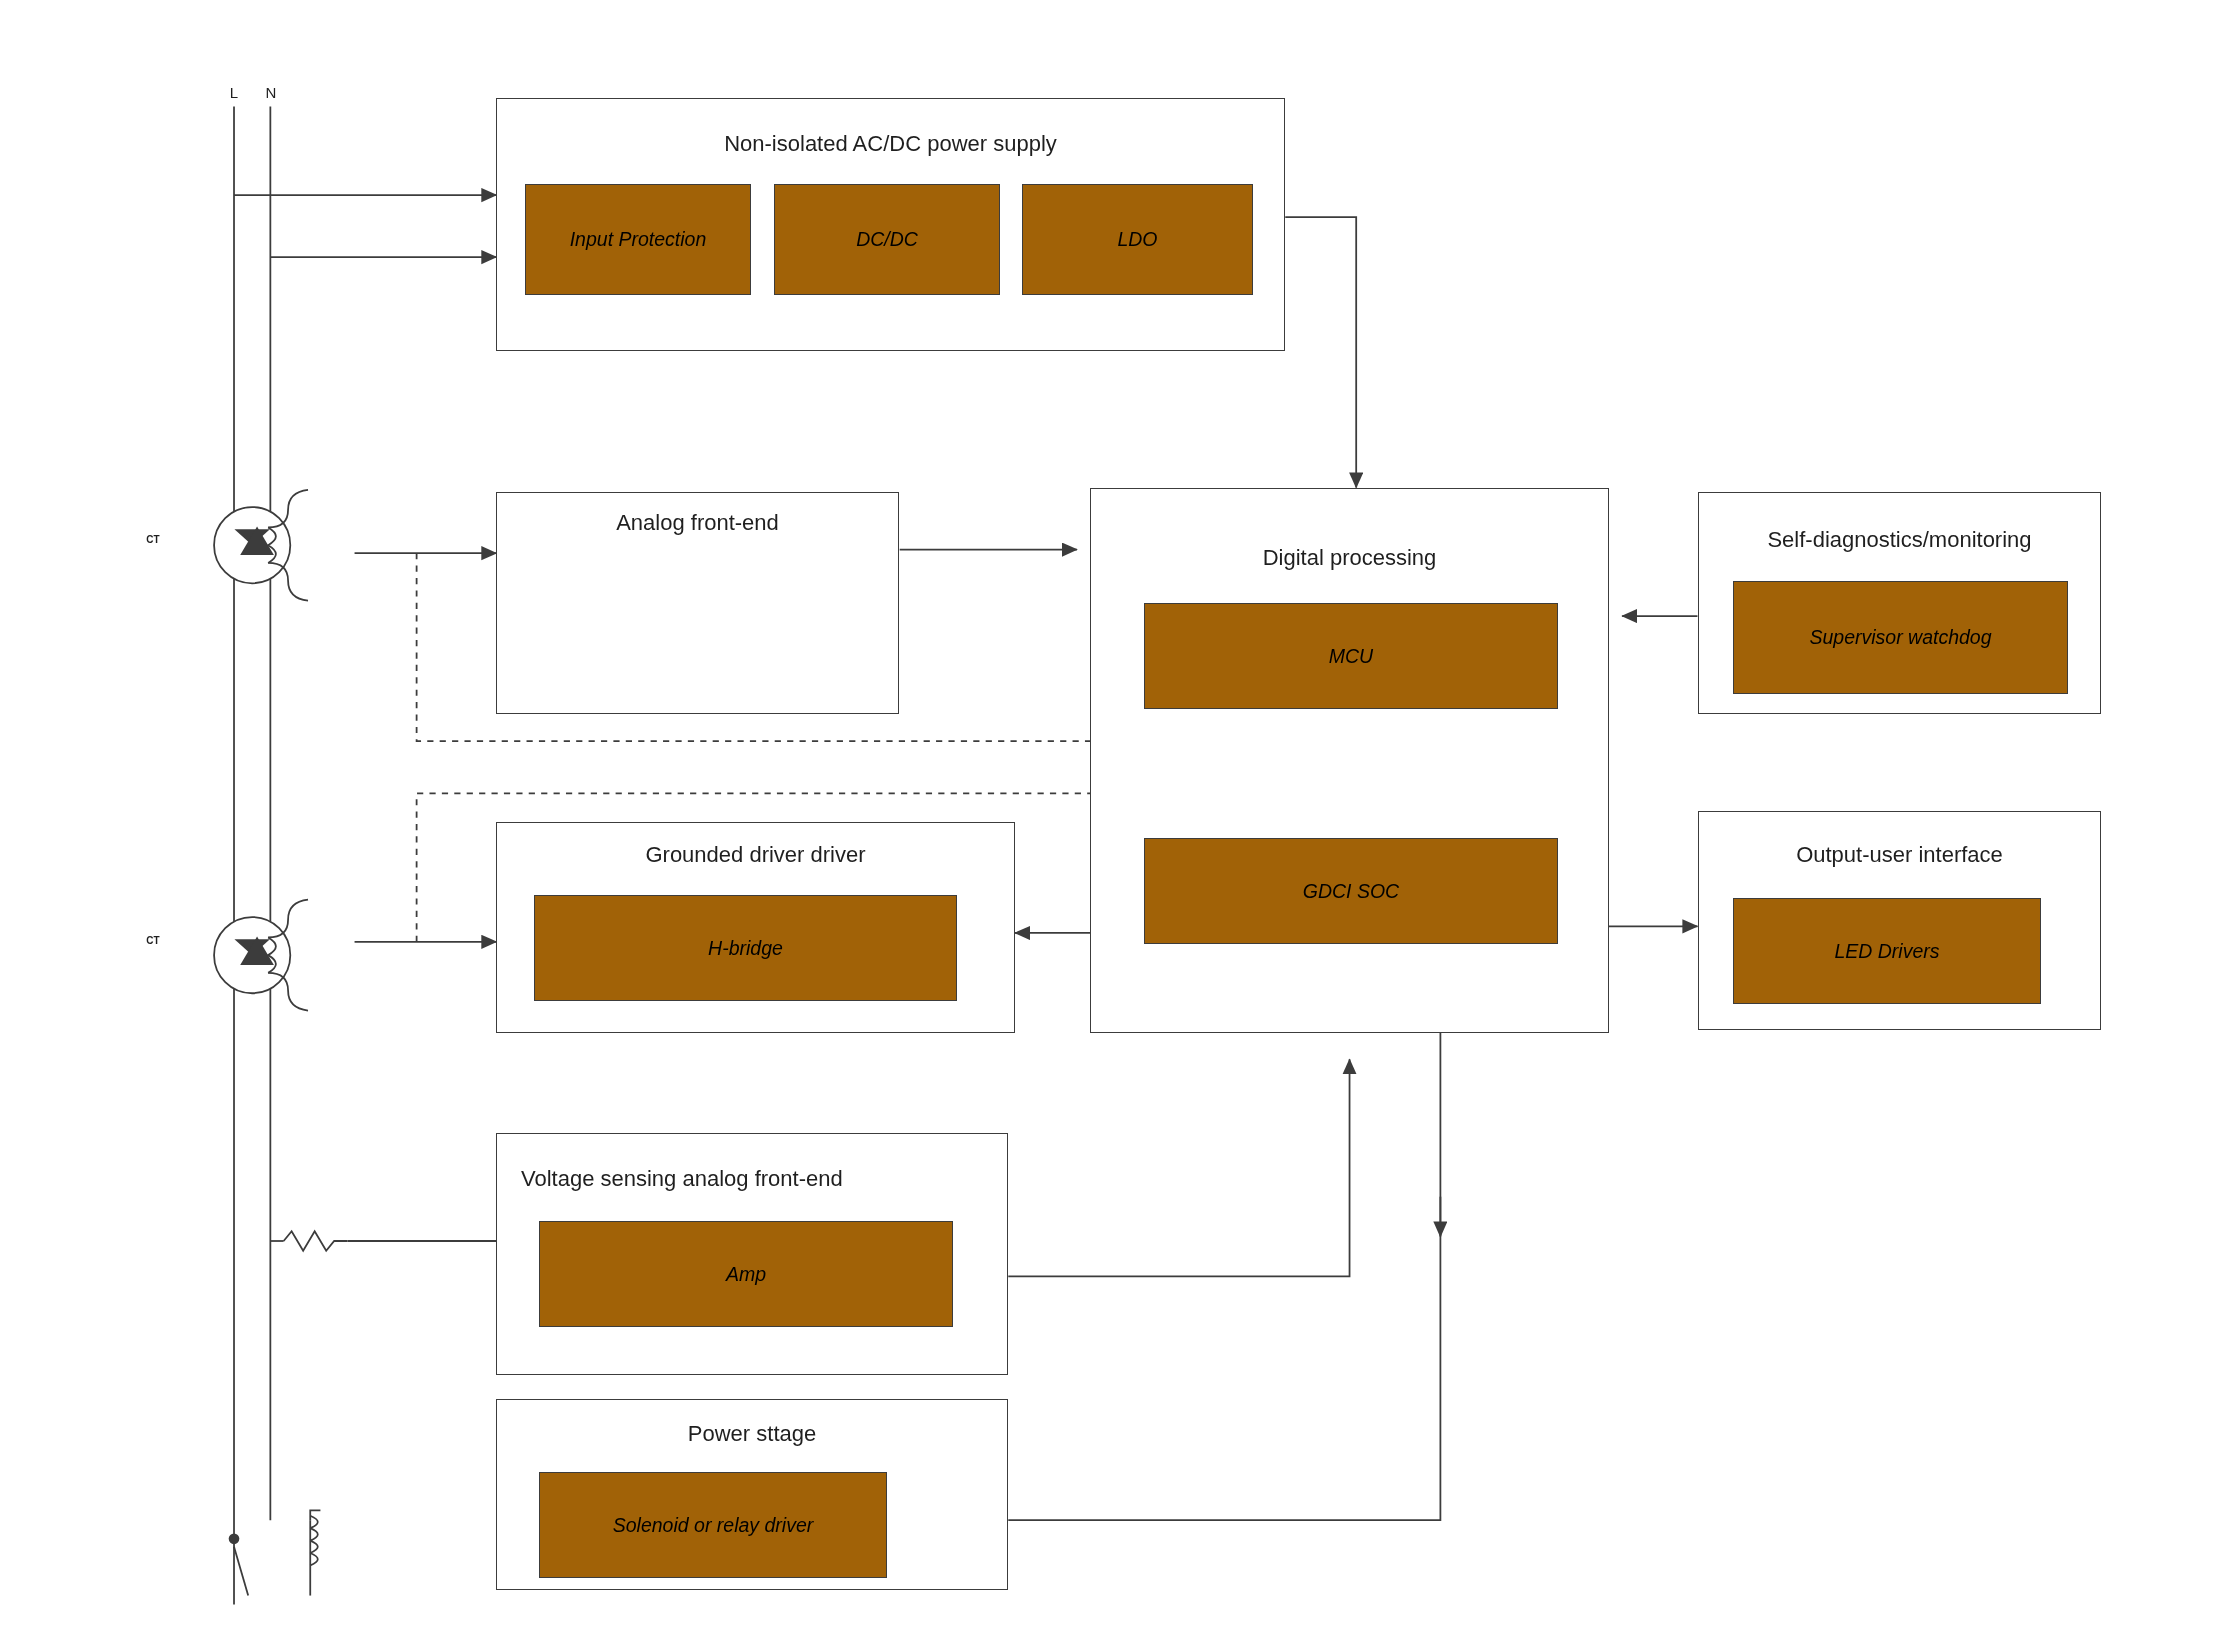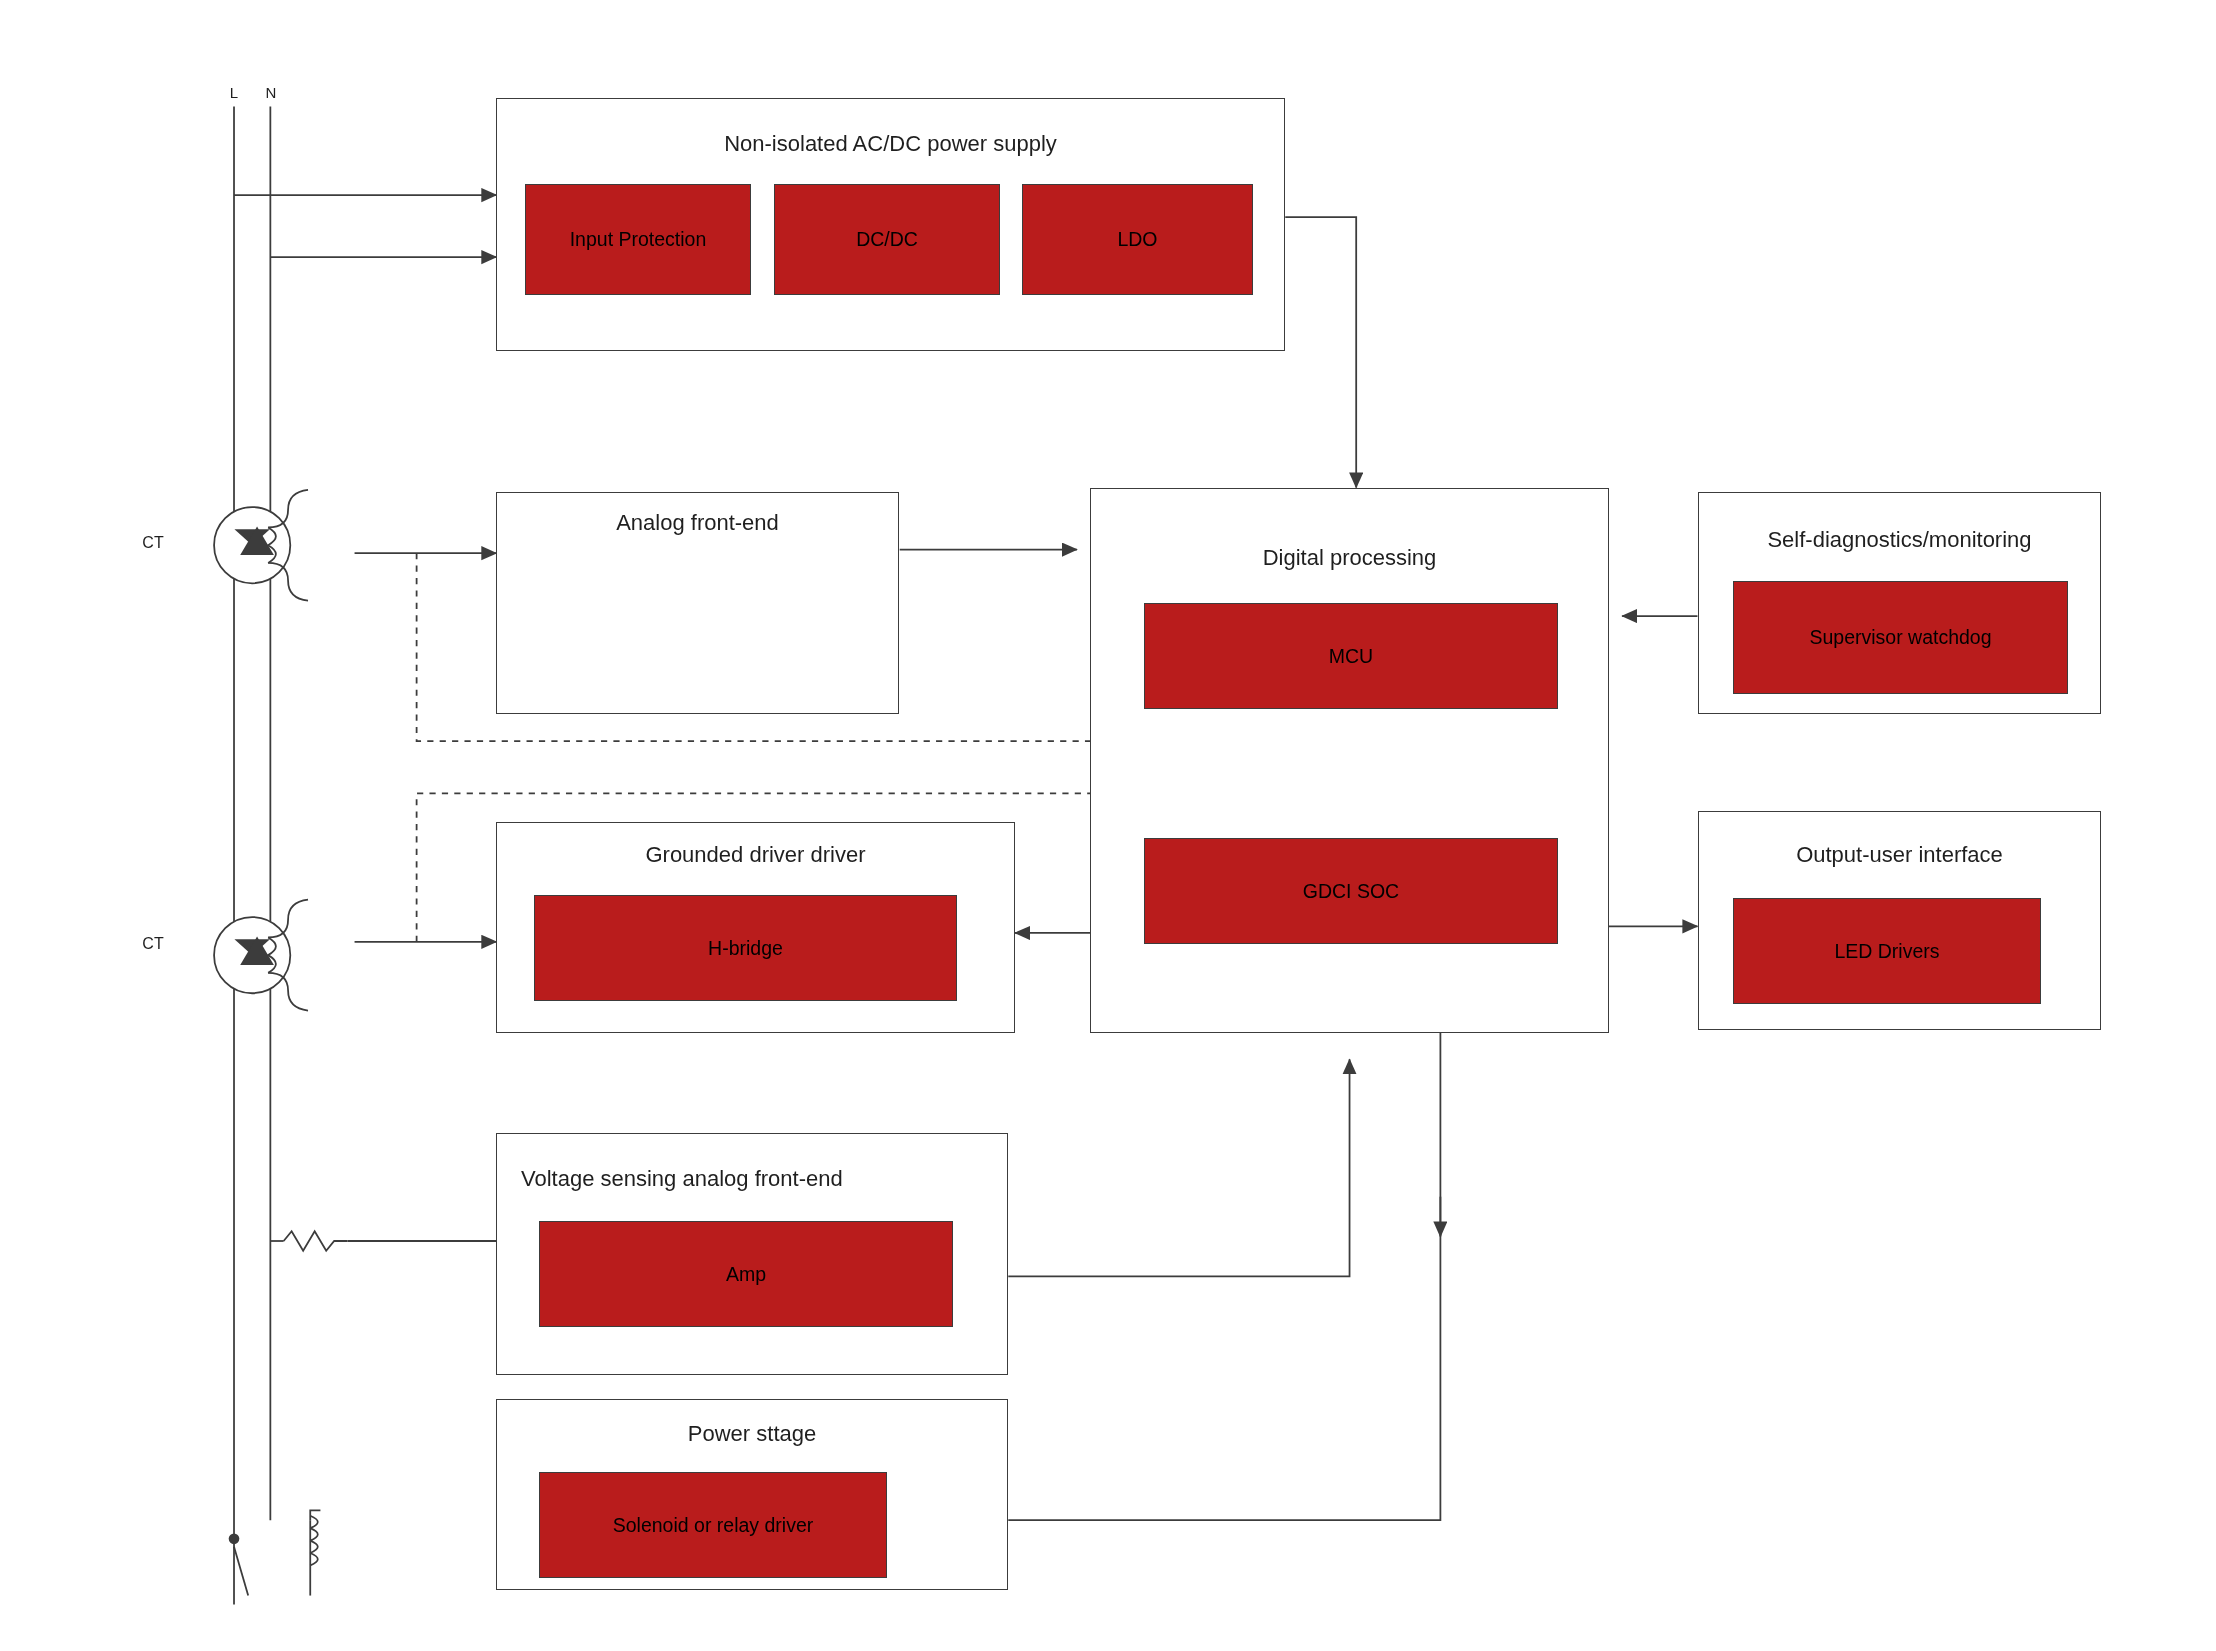--- a/index.html
+++ b/index.html
@@ -24,35 +24,36 @@
   .blk {
     position: absolute;
     box-sizing: border-box;
     border: 1.3px solid #3c3c3c;
     background: #ffffff;
   }
   .inner {
     position: absolute;
     box-sizing: border-box;
     border: 1.3px solid #3c3c3c;
-    background: #b91c1c;
+    background: #a16207;
     display: flex;
     align-items: center;
     justify-content: center;
     text-align: center;
+    font-style: italic;
   }
   .lbl {
     position: absolute;
     color: #1f1f1f;
     text-align: center;
     white-space: nowrap;
   }
   .t-title { font-size: 22px; }
   .t-inner { font-size: 19.5px; }
-  .t-small { font-size: 16px; }
+  .t-small { font-size: 10px; font-weight: bold; }
   .t-tiny  { font-size: 15px; }
 </style>
 </head>
 <body>
 
 <div id="root">
 
   <svg class="diagram" viewBox="0 0 5000 3725">
     <defs>
       <marker id="arrow" markerWidth="10" markerHeight="10" refX="8.5" refY="4" orient="auto" markerUnits="strokeWidth">

